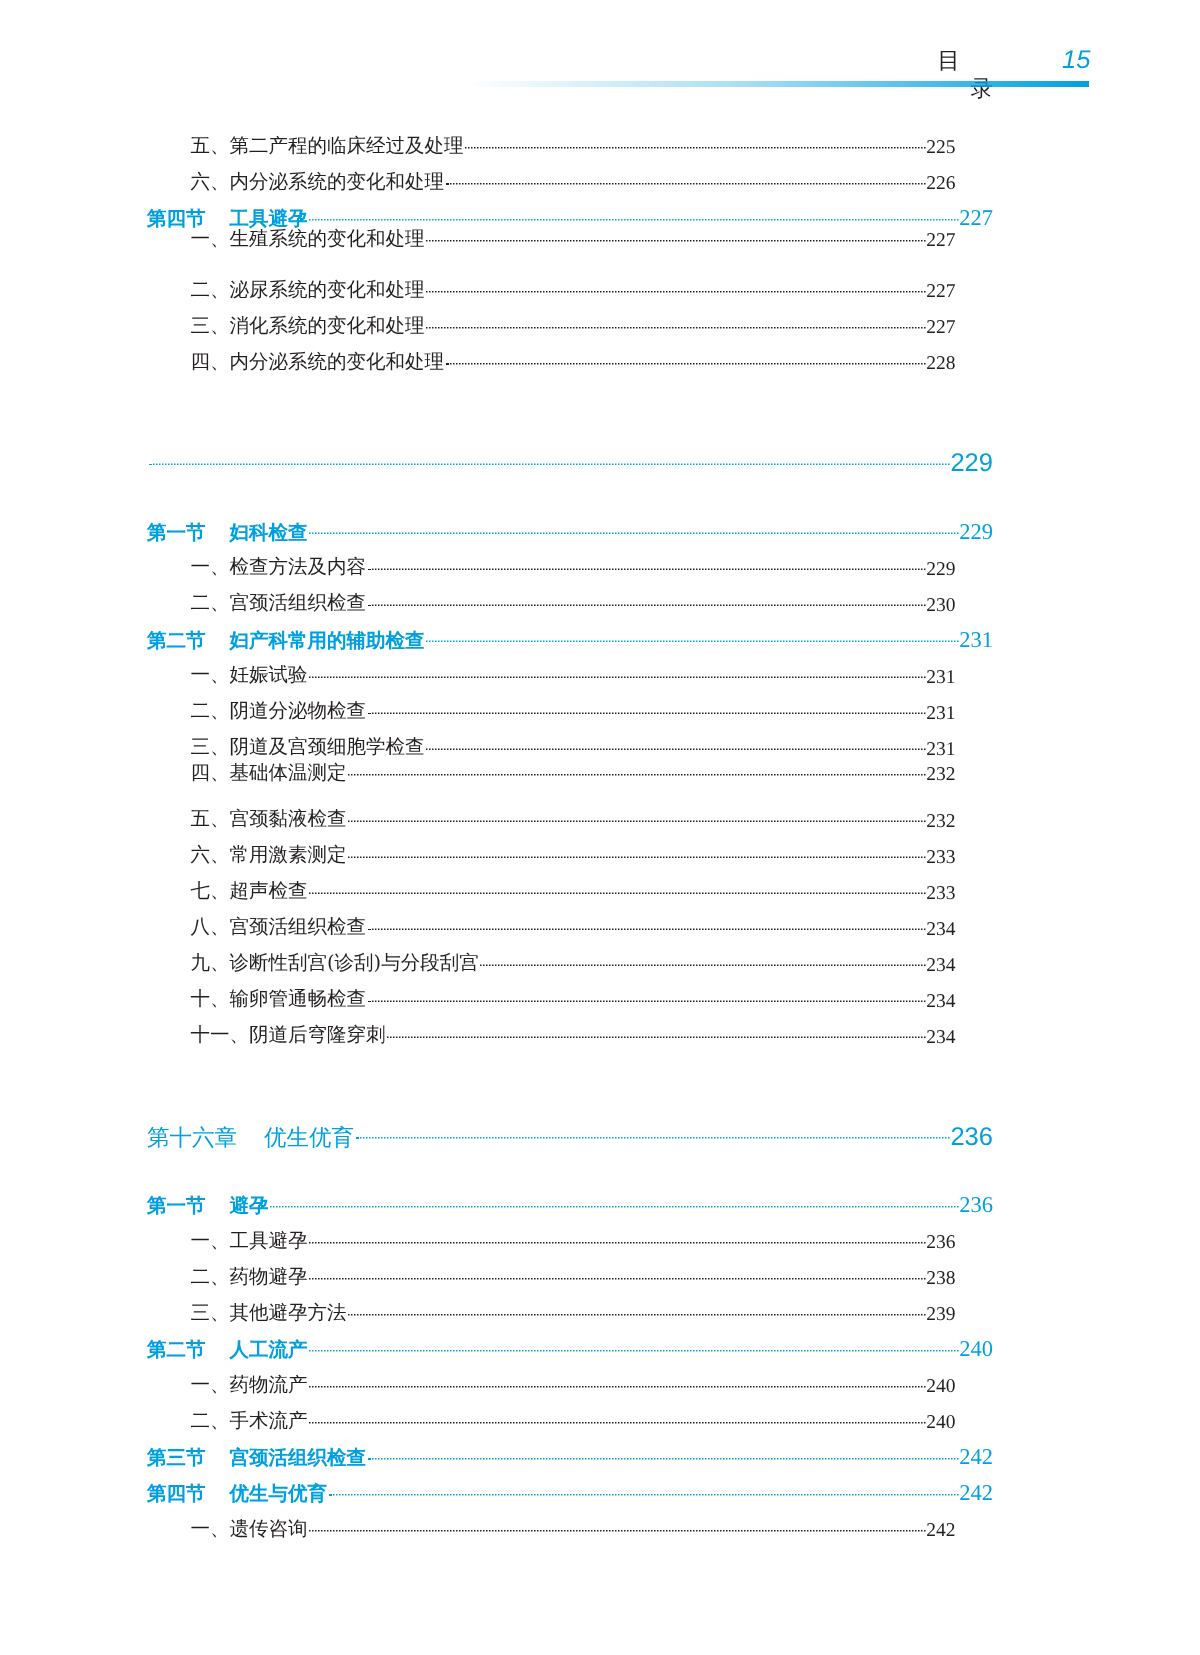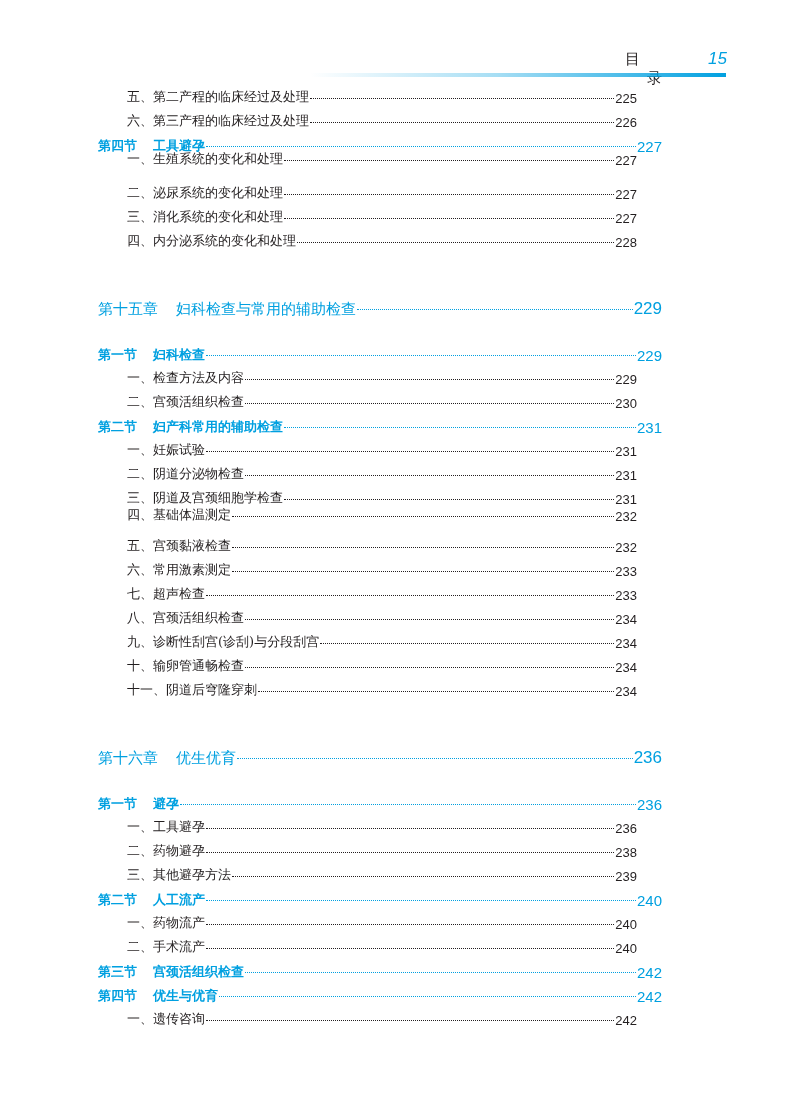--- a/index.html
+++ b/index.html
@@ -1,33 +1,33 @@
 <!DOCTYPE html>
 <html><head>
 <meta charset="utf-8">
 <style>
   html, body { margin: 0; padding: 0; background: #ffffff; }
   body { width: 800px; height: 1103px; position: relative; overflow: hidden;
          font-family: "DejaVu Serif", "Liberation Serif", serif; color: #231f20; }
-  .header { position: absolute; top: 48px; left: 0; width: 676px; height: 30px; }
+  .header { position: absolute; top: 29px; left: 0; width: 676px; height: 30px; }
   .header-title { position: absolute; top: 2px; left: 625px; font-family: "DejaVu Sans", sans-serif;
                   font-size: 15px; color: #231f20; letter-spacing: 0; }
   .header-title span { display: inline-block; }
   .header-title .c2 { margin-left: 22px; }
   .header-page { position: absolute; top: 1px; left: 708px; font-family: "Liberation Sans", sans-serif;
                  font-size: 17px; color: #00a0e0; font-style: italic; }
   .header-bar { position: absolute; top: 25px; left: 310px; width: 416px; height: 4px;
                 background: linear-gradient(to right, rgba(0,160,224,0) 0%, rgba(0,160,224,0.35) 45%, #00a0e0 100%); }
 
   .toc { position: absolute; left: 0; top: 0; width: 800px; }
   .row { position: absolute; display: flex; align-items: flex-end; white-space: nowrap; }
   .row .label { flex: 0 0 auto; }
   .row .dots { flex: 1 1 auto; overflow: hidden; margin: 0 1px; position: relative; top: -1px;
                border-bottom: 2px dotted currentColor; height: 0; align-self: center; transform: translateY(3px); }
-  .row .page { flex: 0 0 auto; font-family: Liberation Sans, sans-serif; }
+  .row .page { flex: 0 0 auto; font-family: Liberation Serif, serif; }
 
   .item { left: 127px; width: 510px; font-size: 13px; color: #231f20; height: 20px; }
   .item .page { font-size: 13px; }
   .item .dots { border-bottom: 1.5px dotted #231f20; }
 
   .section { left: 98px; width: 564px; font-size: 13px; color: #00a0e0; font-weight: bold; height: 22px; }
   .section .page { font-size: 15px; font-weight: normal; }
   .section .dots { border-bottom: 1.5px dotted #00a0e0; }
   .section .label .gap { display: inline-block; width: 16px; }
 
@@ -48,21 +48,21 @@
 </div>
 
 <div class="toc">
 
   <div class="row item" style="top:86px">
     <span class="label">五、第二产程的临床经过及处理</span>
       <span class="dots"></span>
       <span class="page">225</span>
   </div>
   <div class="row item" style="top:110px">
-    <span class="label">六、第三产程的临床经过及处理</span>
+    <span class="label">六、内分泌系统的变化和处理</span>
       <span class="dots"></span>
       <span class="page">226</span>
   </div>
   <div class="row section" style="top:133px">
     <span class="label"><span>第四节</span><span class="gap"></span><span>工具避孕</span></span>
       <span class="dots"></span>
       <span class="page">227</span>
   </div>
   <div class="row item" style="top:148px">
     <span class="label">一、生殖系统的变化和处理</span>
@@ -79,21 +79,20 @@
       <span class="dots"></span>
       <span class="page">227</span>
   </div>
   <div class="row item" style="top:230px">
     <span class="label">四、内分泌系统的变化和处理</span>
       <span class="dots"></span>
       <span class="page">228</span>
   </div>
 
   <div class="row chapter" style="top:295px">
-    <span class="label"><span>第十五章</span><span class="gap"></span><span>妇科检查与常用的辅助检查</span></span>
       <span class="dots"></span>
       <span class="page">229</span>
   </div>
 
   <div class="row section" style="top:342px">
     <span class="label"><span>第一节</span><span class="gap"></span><span>妇科检查</span></span>
       <span class="dots"></span>
       <span class="page">229</span>
   </div>
   <div class="row item" style="top:367px">

